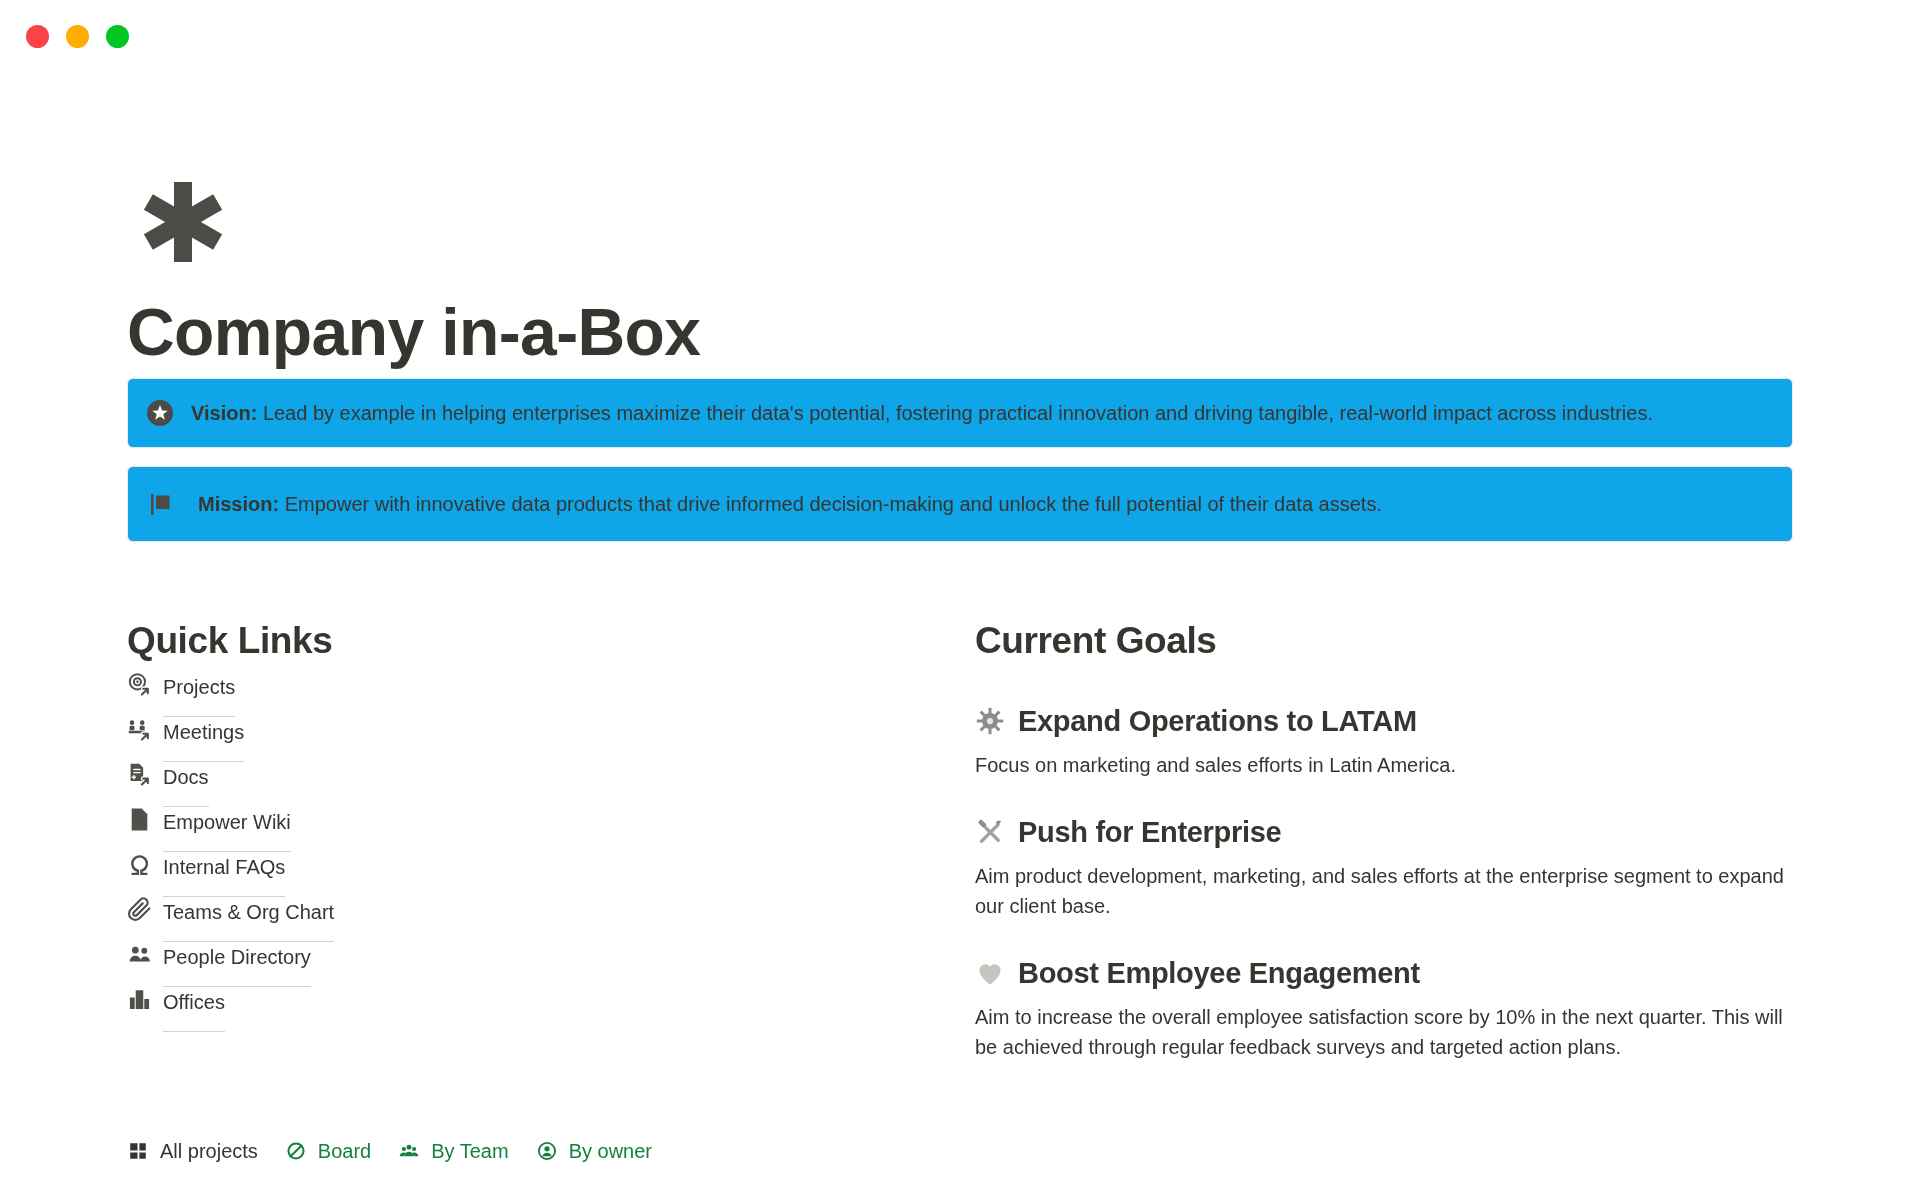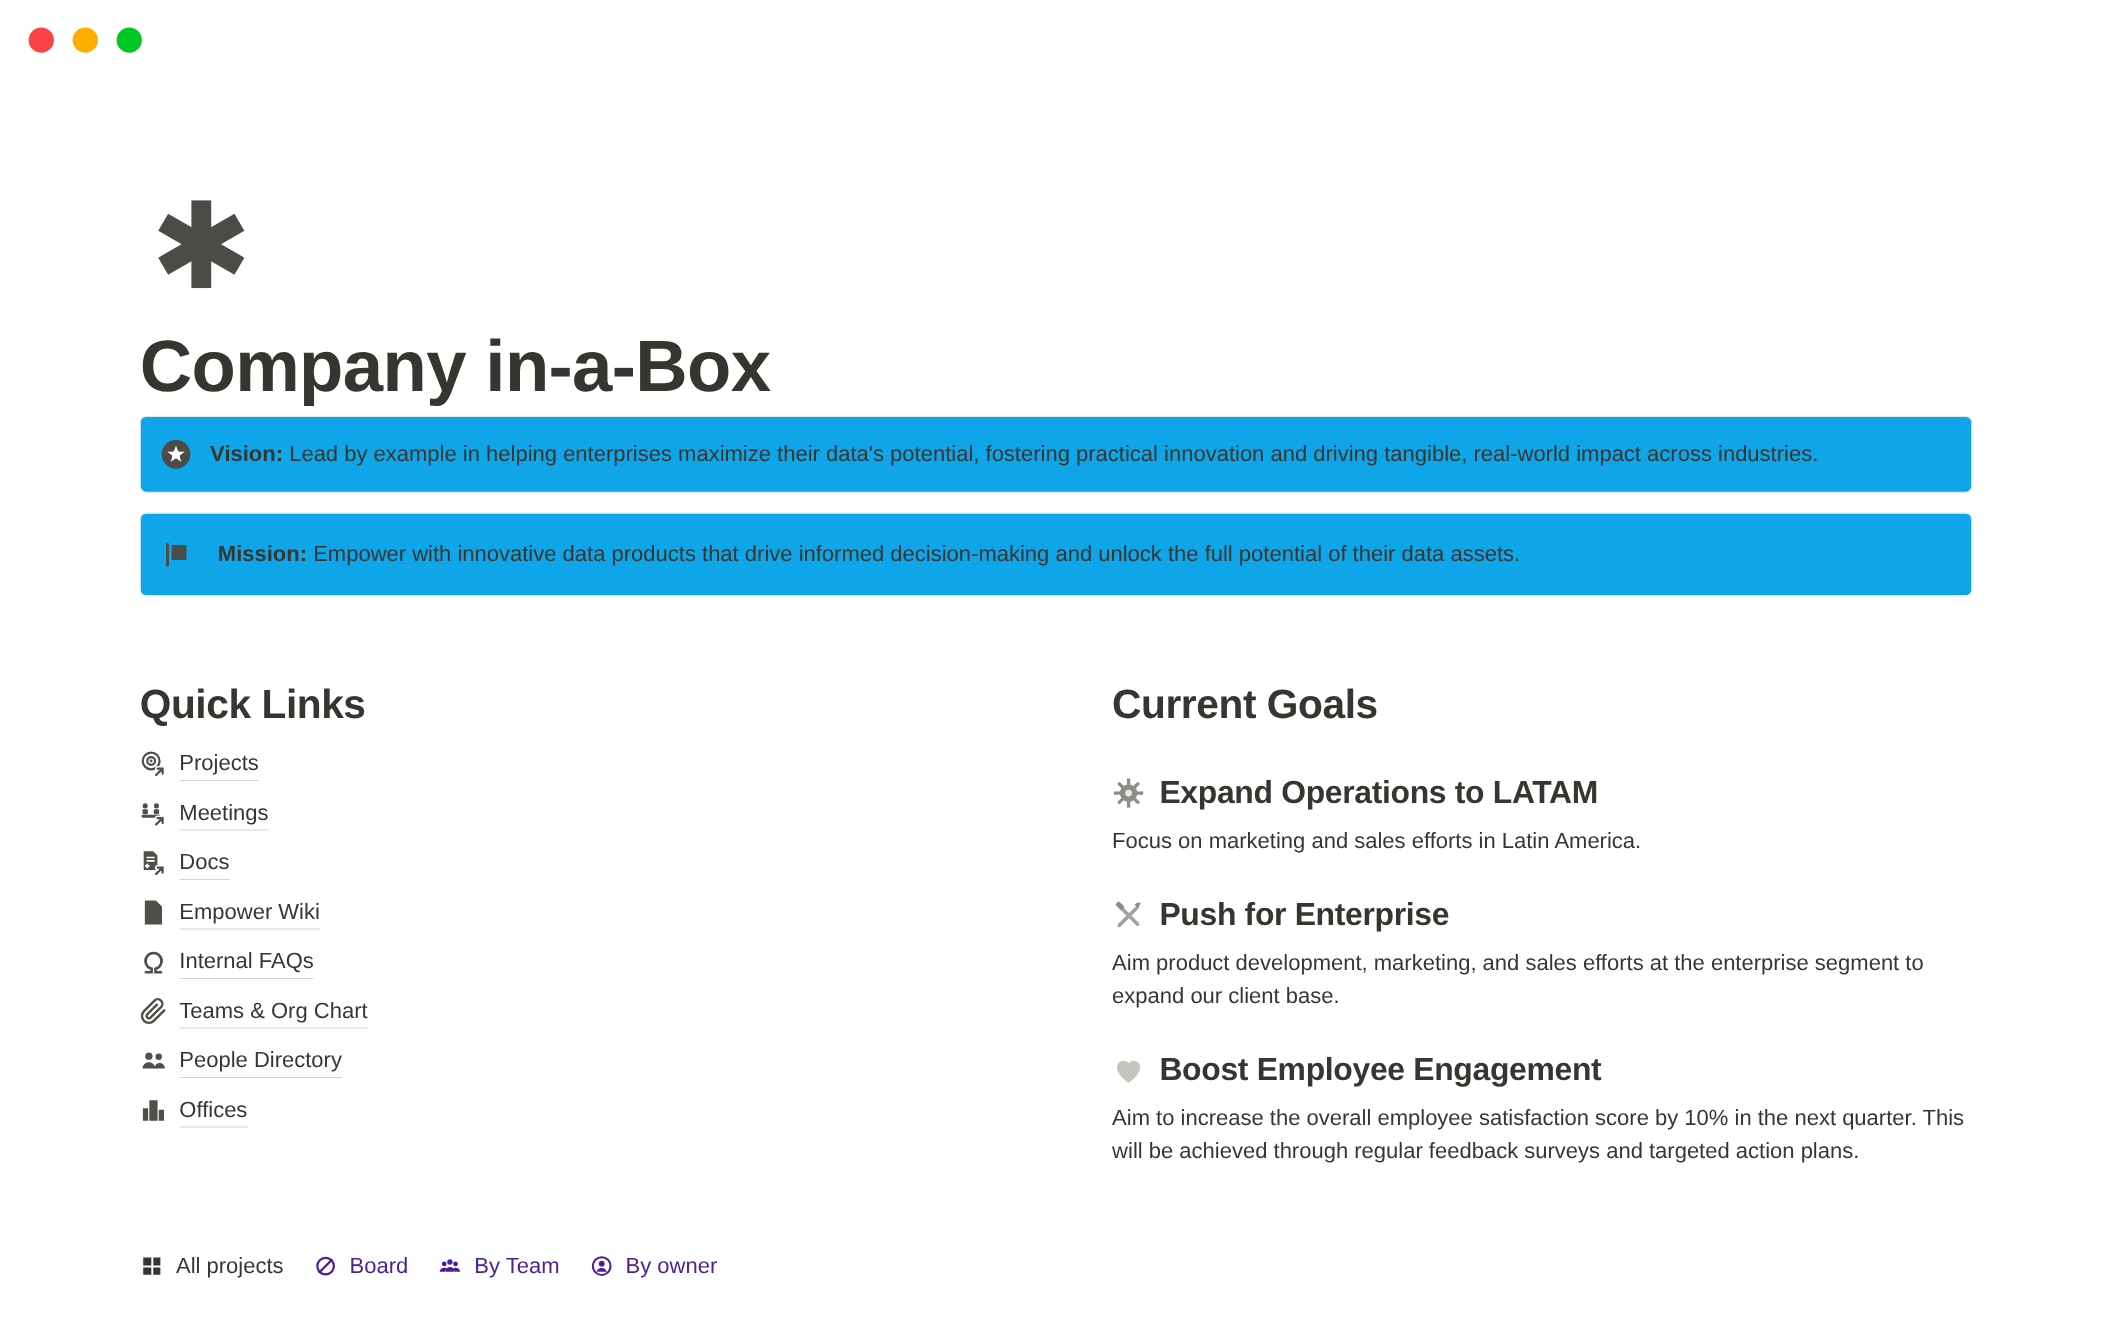--- a/index.html
+++ b/index.html
@@ -45,27 +45,27 @@
   .callout.single { padding: 20px 18px; gap: 24px; }
   .callout .c-icon { flex: 0 0 28px; height: 28px; margin-top: 3px; color: #4D4B46; }
   .callout .c-icon svg { width: 28px; height: 28px; display: block; }
   .callout b { font-weight: 700; }
 
   
   .columns {
     margin-top: 76px;
     display: grid;
     grid-template-columns: 820px 1fr;
-    gap: 64px;
+    gap: 28px;
   }
   h2.section-heading { font-size: 37px; line-height: 46px; font-weight: 700; letter-spacing: -0.4px; }
 
   
   .links-list { margin-top: 8px; }
-  .link-row { height: 45px; display: flex; align-items: center; gap: 11px; cursor: pointer; }
+  .link-row { height: 45px; display: flex; gap: 11px; cursor: pointer; }
   .link-row .q-icon { flex: 0 0 25px; height: 25px; color: #514F4A; }
   .link-row .q-icon svg { width: 25px; height: 25px; display: block; }
   .link-label {
     font-size: 20px; line-height: 30px; font-weight: 500; color: #37352F;
     border-bottom: 1.5px solid rgba(55,53,47,0.22);
     text-decoration: none;
   }
 
   
   .goal-title {
@@ -79,21 +79,21 @@
   .goal-icon svg { width: 30px; height: 30px; display: block; }
   .goal-desc { margin-top: 10px; font-size: 20px; line-height: 30px; color: #37352F; max-width: 810px; }
 
   
   .view-tabs {
     margin-top: 70px;
     display: flex; align-items: flex-start; gap: 27px;
     padding-top: 5px;
     height: 60px;
   }
-  .tab { display: flex; align-items: center; gap: 11px; color: #4c1d95; cursor: pointer; }
+  .tab { display: flex; align-items: center; gap: 11px; color: #15803d; cursor: pointer; }
   .tab .t-icon { width: 22px; height: 22px; }
   .tab .t-icon svg { width: 22px; height: 22px; display: block; }
   .tab .t-label { font-size: 20px; line-height: 28px; font-weight: 400; }
   .tab.active { color: #37352F; }
 </style>
 </head>
 <body>
 
 <div class="traffic">
   <span style="background:#FB4245"></span>

